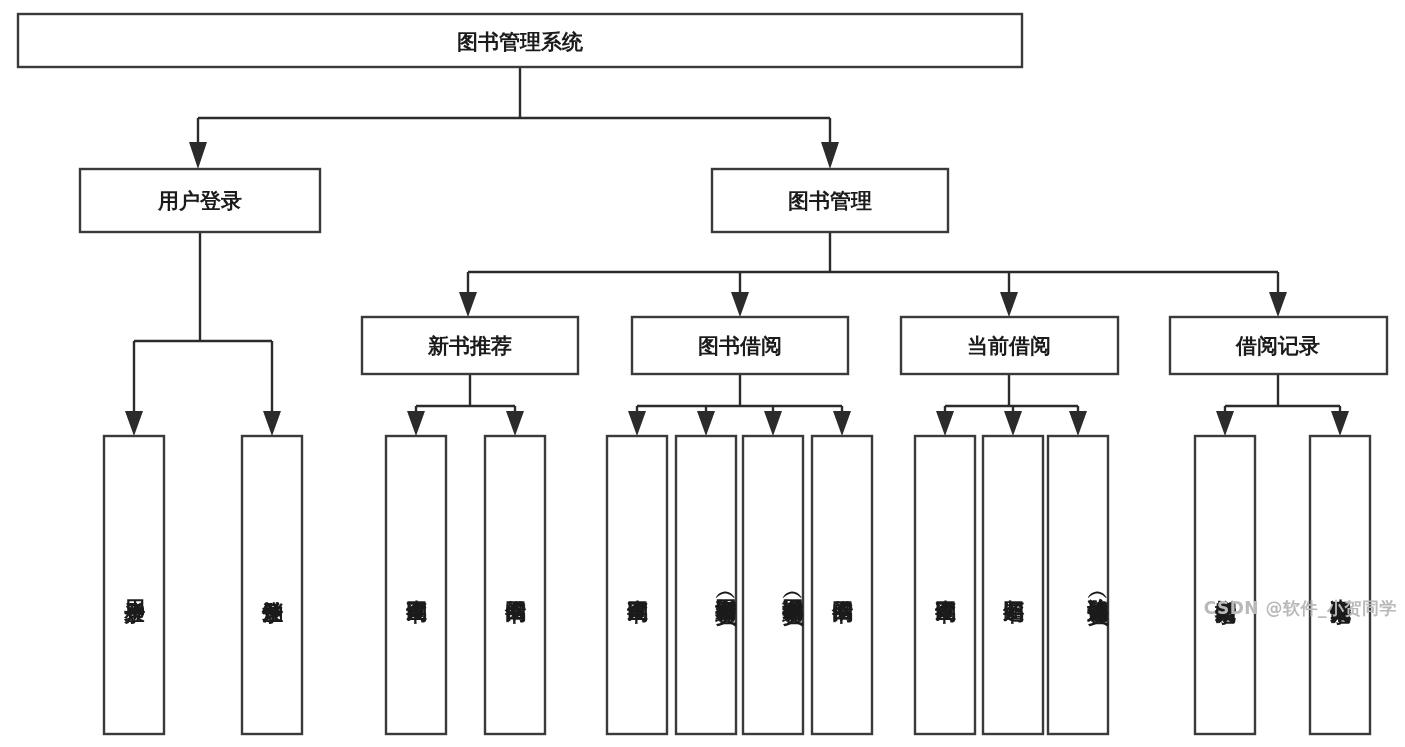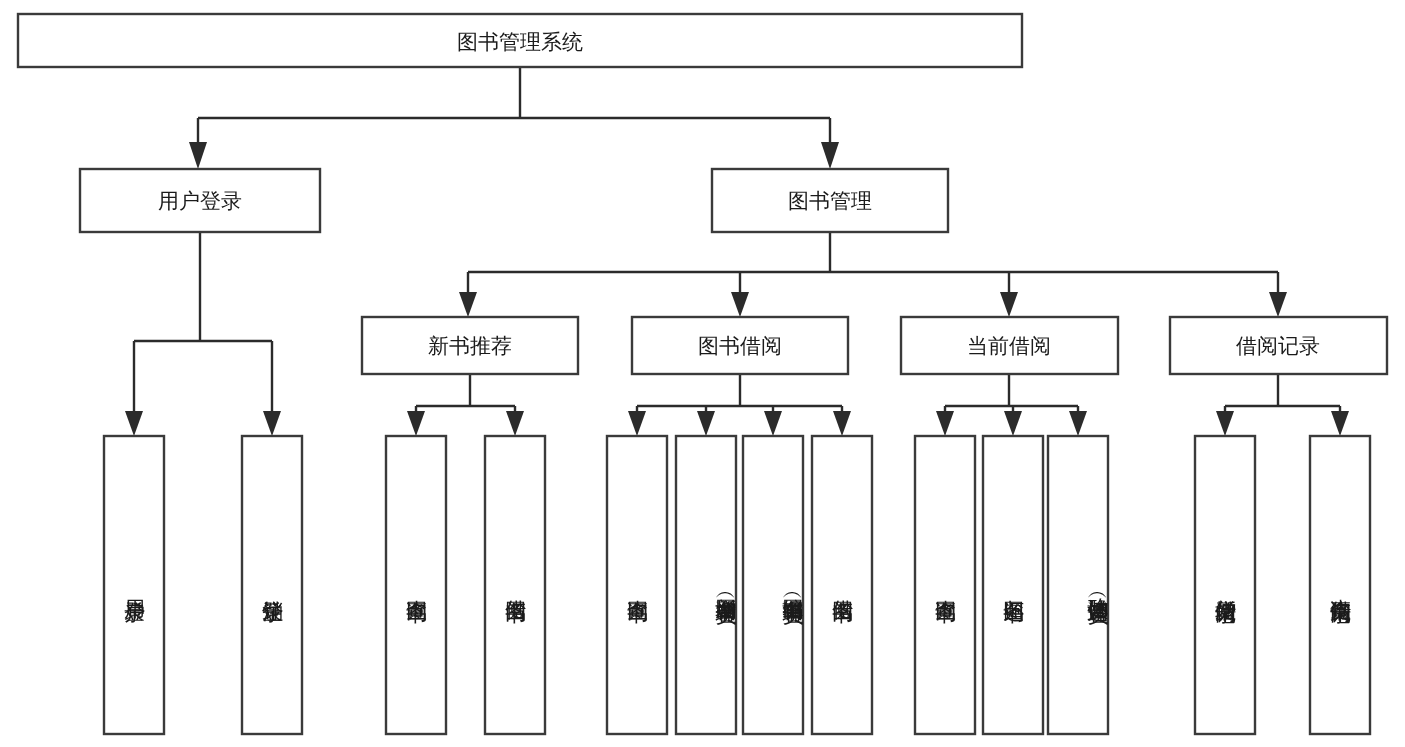--- a/index.html
+++ b/index.html
@@ -11,20 +11,21 @@
     width: 1405px;
     height: 747px;
     font-family: "DejaVu Sans", "Liberation Sans", sans-serif;
     overflow: hidden;
   }
   #chart-root {
     position: relative;
     width: 1405px;
     height: 624px;
     background: #ffffff;
+    font-weight: bold;
   }
   svg.flow {
     position: absolute;
     top: 0;
     left: 0;
     width: 1405px;
     height: 747px;
     display: block;
   }
   .node-box {
@@ -219,13 +220,14 @@
   <div class="leaf-label" style="left:607px;  top:436px; width:60px; height:298px;">查询图书</div>
   <div class="leaf-label" style="left:676px;  top:436px; width:60px; height:298px; align-items:flex-start;">新增图书（管理员）</div>
   <div class="leaf-label" style="left:743px;  top:436px; width:60px; height:298px; align-items:flex-start;">编辑图书（管理员）</div>
   <div class="leaf-label" style="left:812px;  top:436px; width:60px; height:298px;">借阅图书</div>
   <div class="leaf-label" style="left:915px;  top:436px; width:60px; height:298px;">查询图书</div>
   <div class="leaf-label" style="left:983px;  top:436px; width:60px; height:298px;">归还图书</div>
   <div class="leaf-label" style="left:1048px; top:436px; width:60px; height:298px; align-items:flex-start;">确认归还（管理员）</div>
   <div class="leaf-label" style="left:1195px; top:436px; width:60px; height:298px;">新增借阅记录</div>
   <div class="leaf-label" style="left:1310px; top:436px; width:60px; height:298px;">查询借阅记录</div>
 
+  <div class="watermark">CSDN @软件_小贺同学</div>
 </div>
 
 </body></html>

